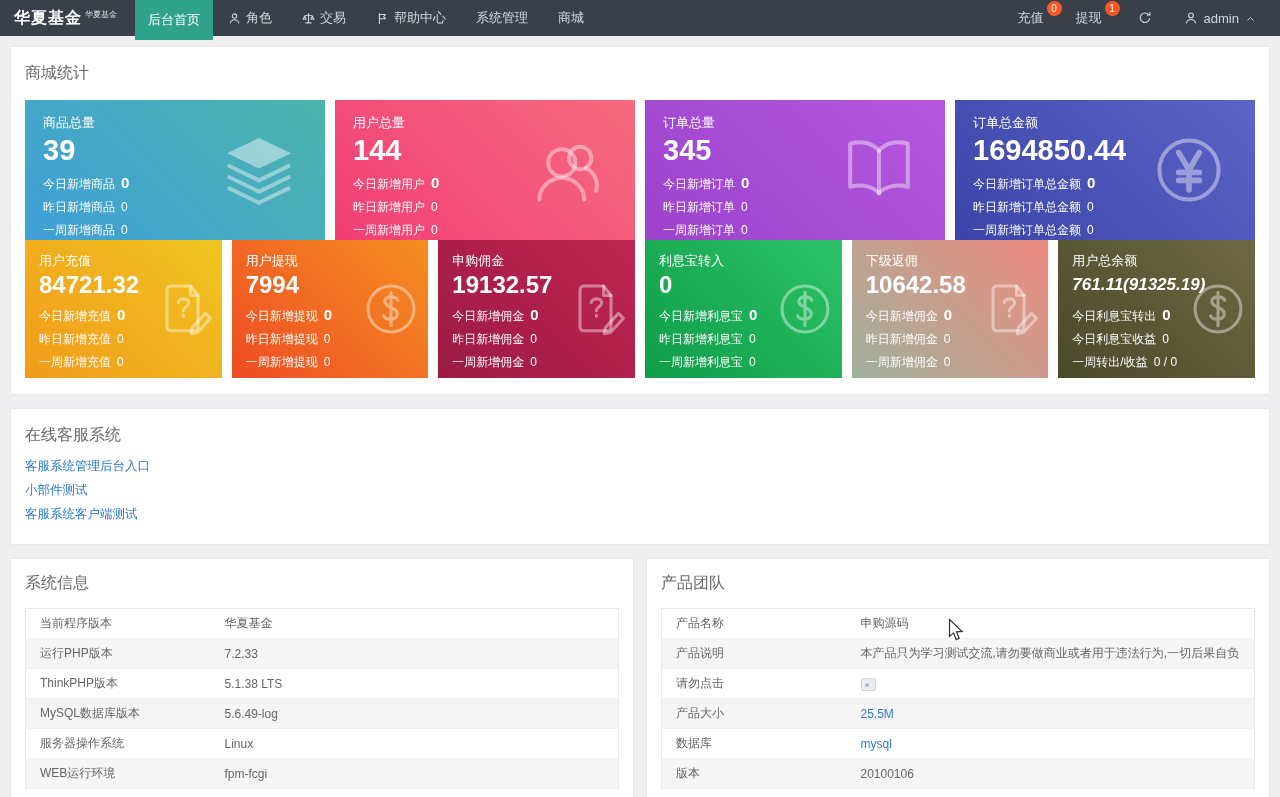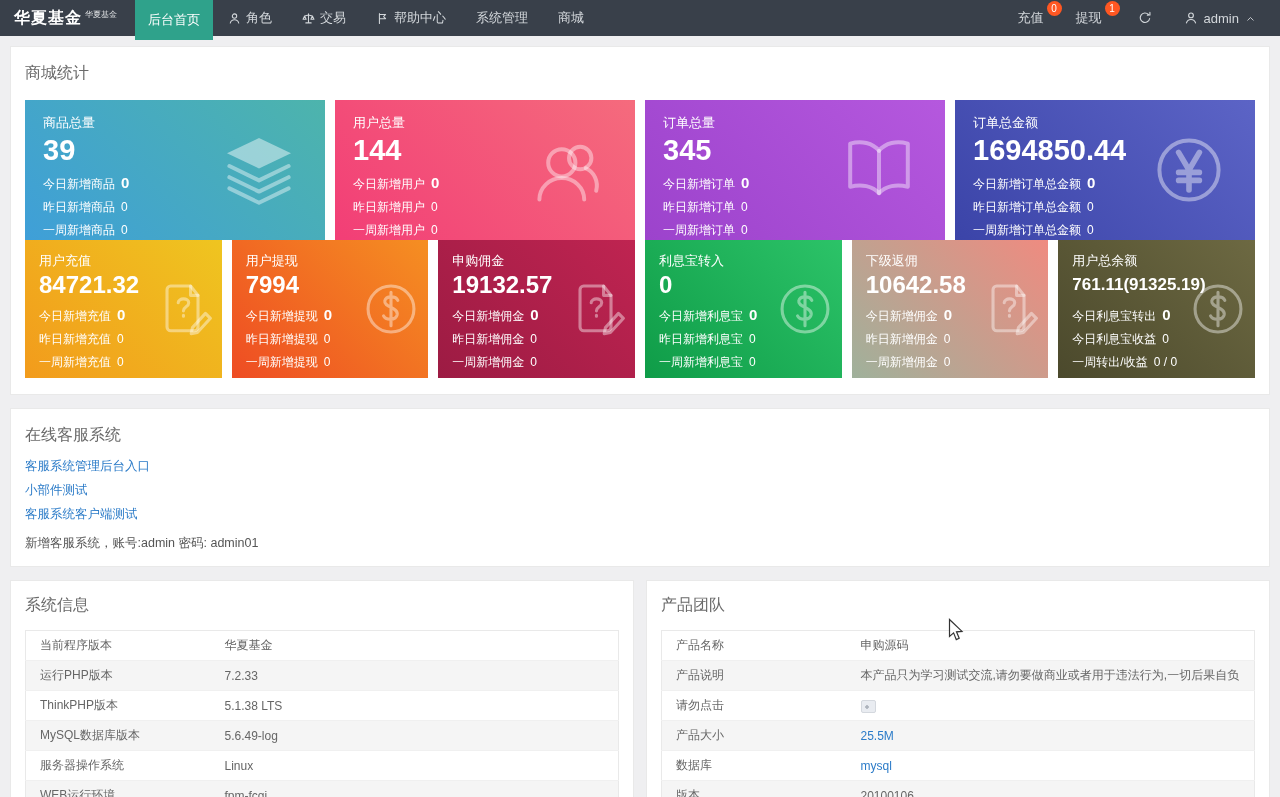--- a/index.html
+++ b/index.html
@@ -33,21 +33,21 @@
   .panel-stats { padding:16px 14px; margin-bottom:13px; }
   .panel-stats .sec-title { margin-bottom:16px; }
   .cards-row { display:flex; gap:10px; }
   .cards-row + .cards-row { }
   .card { position:relative; flex:1; color:#fff; overflow:hidden; }
   .card.big { height:140px; padding:14px 18px; }
   .card.small { height:138px; padding:12px 14px; }
   .c-title { font-size:13px; }
   .c-value { font-size:29px; font-weight:bold; line-height:1.2; margin:1px 0 2px; white-space:nowrap; }
   .small .c-value { font-size:24px; }
-  .small.compact .c-value { font-size:17px; line-height:1.7; }
+  .small.compact .c-value { font-size:17px; line-height:1.7;font-style:italic; }
   .c-line { font-size:12px; margin-top:6px; display:flex; align-items:baseline; gap:6px; white-space:nowrap; }
   .c-line .v { font-size:12px; }
   .c-line.first .v { font-size:15px; font-weight:bold; }
   .c-icon { position:absolute; right:26px; top:50%; transform:translateY(-50%); width:80px; height:80px; pointer-events:none; }
   .small .c-icon { right:6px; width:62px; height:62px; }
   .c-icon svg { width:100%; height:100%; }
   .c-icon path, .c-icon circle, .c-icon polygon {
     stroke:rgba(255,255,255,.42); stroke-width:5; fill:none; stroke-linejoin:round; stroke-linecap:round;
   }
   
@@ -367,21 +367,20 @@
       </div>
   </section>
 
   <section class="panel panel-service">
     <div class="sec-title">在线客服系统</div>
     <div id="svc-links">
         <a class="svc-link" href="#">客服系统管理后台入口</a>
         <a class="svc-link" href="#">小部件测试</a>
         <a class="svc-link" href="#">客服系统客户端测试</a>
       </div>
-    <div class="svc-note">新增客服系统，账号:admin 密码: admin01</div>
   </section>
 
   <div class="bottom-row">
     <section class="panel panel-table">
       <div class="sec-title">系统信息</div>
       <table>
           <tbody id="sysinfo-body">
             <tr>
               <td class="lbl">当前程序版本</td>
               <td class="val">华夏基金</td>

